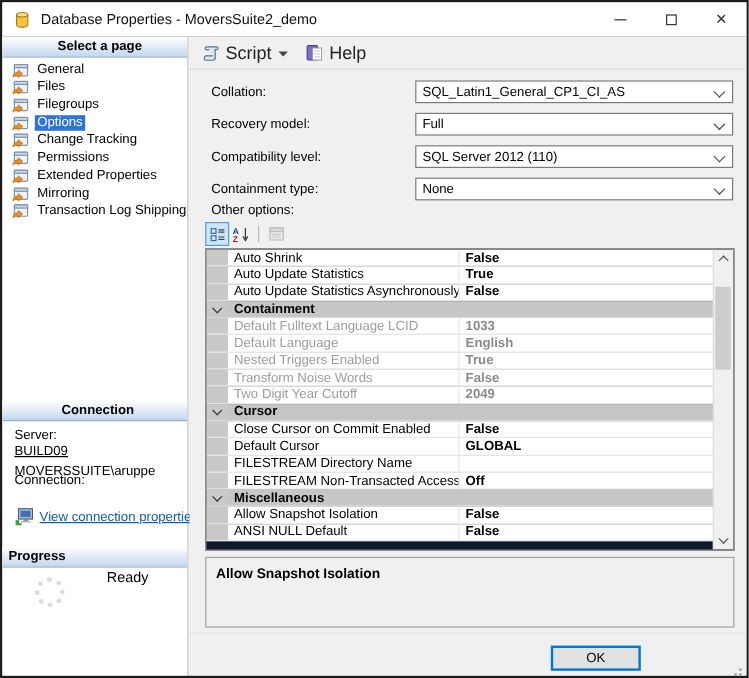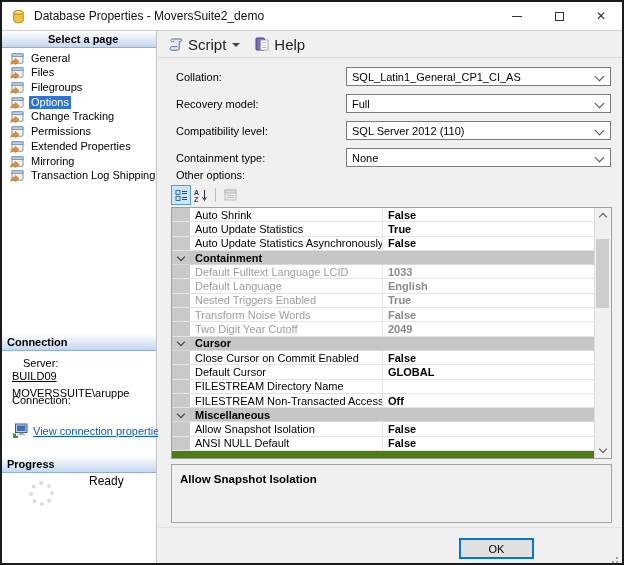--- a/index.html
+++ b/index.html
@@ -13,29 +13,29 @@
   .win-controls{margin-left:auto;display:flex;height:100%;}
   .win-btn{width:42px;height:100%;display:flex;align-items:center;justify-content:center;color:#222;}
   .glyph-min{width:10px;height:1px;background:#333;}
   .glyph-max{width:9px;height:9px;border:1px solid #333;box-sizing:border-box;}
   .glyph-close{font-size:12px;line-height:1;color:#333;}
 
   
   .left-panel{position:absolute;top:29px;left:0;width:155px;bottom:0;background:#fff;border-right:1px solid #c6c6c6;box-sizing:border-box;}
   .section-header{position:absolute;left:0;right:0;height:17px;box-sizing:border-box;background:linear-gradient(#ffffff,#c3d7ee);border-bottom:1px solid #8fb0d4;font-size:11px;font-weight:bold;color:#000;padding:2px 0 0 5px;}
   .hdr-page{top:0;padding-left:46px;}
-  .hdr-conn{top:303px;}
+  .hdr-conn{top:303px;text-align:center;}
   .hdr-prog{top:425px;}
   .tree{position:absolute;top:19px;left:0;right:0;}
   .tree-item{height:14.7px;display:flex;align-items:flex-end;padding-left:8px;font-size:11px;color:#000;white-space:nowrap;}
   .tree-item .page-icon{display:flex;margin-right:5px;flex:none;}
   .tree-label{padding:0 2px;line-height:13px;}
   .tree-label.selected{background:var(--selection_blue,#2E74D8);color:#fff;}
   .conn-label{position:absolute;left:10px;font-size:11px;color:#000;white-space:nowrap;}
-  .lbl-server{top:326px;margin-left:11px;} .val-server{top:339px;text-decoration:underline;}
+  .lbl-server{top:326px;} .val-server{top:339px;text-decoration:underline;}
   .lbl-connection{top:363px;} .val-connection{top:356px;}
   .conn-link-row{position:absolute;left:10px;top:392px;display:flex;align-items:center;}
   .conn-link{font-size:11px;color:var(--link_blue,#0a5bc4);text-decoration:underline;margin-left:5px;white-space:nowrap;}
   .spinner{position:absolute;left:27px;top:450px;width:25px;height:25px;border:4px dotted #dcdcdc;border-radius:50%;box-sizing:border-box;}
   .ready-text{position:absolute;left:63px;top:443px;font-size:12px;color:#000;margin-left:24px;}
 
   
   .right-panel{position:absolute;top:29px;left:156px;right:0;bottom:0;background:#f0f0f0;}
   .toolbar{position:absolute;top:0;left:0;right:0;height:27px;border-bottom:1px solid #dadada;display:flex;align-items:center;padding-left:10px;box-sizing:border-box;}
   .tb-label{font-size:15px;color:#222;margin:0 4px;}
@@ -52,21 +52,21 @@
   .hl-box.show{display:block;}
 
   .other-options-label{position:absolute;left:18px;top:110px;font-size:11px;color:#000;text-align:right;}
   .mini-toolbar{position:absolute;left:13px;top:126px;height:20px;display:flex;align-items:center;}
   .mini-btn{width:20px;height:20px;display:flex;align-items:center;justify-content:center;border:1px solid transparent;box-sizing:border-box;}
   .mini-btn.selected{background:#cde6f7;border-color:#5a9bd0;}
   .mini-btn.disabled{opacity:.5;}
   .mini-sep{width:1px;height:14px;background:#bbb;margin:0 4px;}
 
   
-  .grid{position:absolute;left:13px;top:148px;width:441px;height:252px;background:#4d7c0f;border:1px solid #a0a0a0;box-sizing:border-box;overflow:hidden;}
+  .grid{position:absolute;left:13px;top:148px;width:441px;height:252px;background:#0f172a;border:1px solid #a0a0a0;box-sizing:border-box;overflow:hidden;}
   .grid-rows{position:absolute;top:0;left:0;right:16px;bottom:0;overflow:hidden;}
   .grow{display:flex;height:14.3px;box-sizing:border-box;font-size:11px;align-items:center;border-bottom:1px solid #e4e4e4;background:#fff;}
   .grow .gutter{width:18px;flex:none;align-self:stretch;background:#c9c9c9;display:flex;align-items:center;justify-content:center;}
   .grow .pname{width:193px;flex:none;padding:0 0 0 5px;box-sizing:border-box;border-right:1px solid #e4e4e4;align-self:stretch;display:flex;align-items:center;color:#000;white-space:nowrap;overflow:hidden;}
   .grow .pval{flex:1;padding-left:5px;font-weight:bold;color:#000;white-space:nowrap;overflow:hidden;}
   .grow.disabled .pname{color:#9d9d9d;}
   .grow.disabled .pval{color:#8a8a8a;}
   .grow.cat{background:#c6c6c6;border-bottom:1px solid #d9d9d9;}
   .grow.cat .cat-label{font-weight:bold;color:#000;padding-left:5px;}
   .cat-chev{display:inline-block;width:5px;height:5px;border-right:1.3px solid #333;border-bottom:1.3px solid #333;transform:rotate(45deg);margin-top:-2px;}

